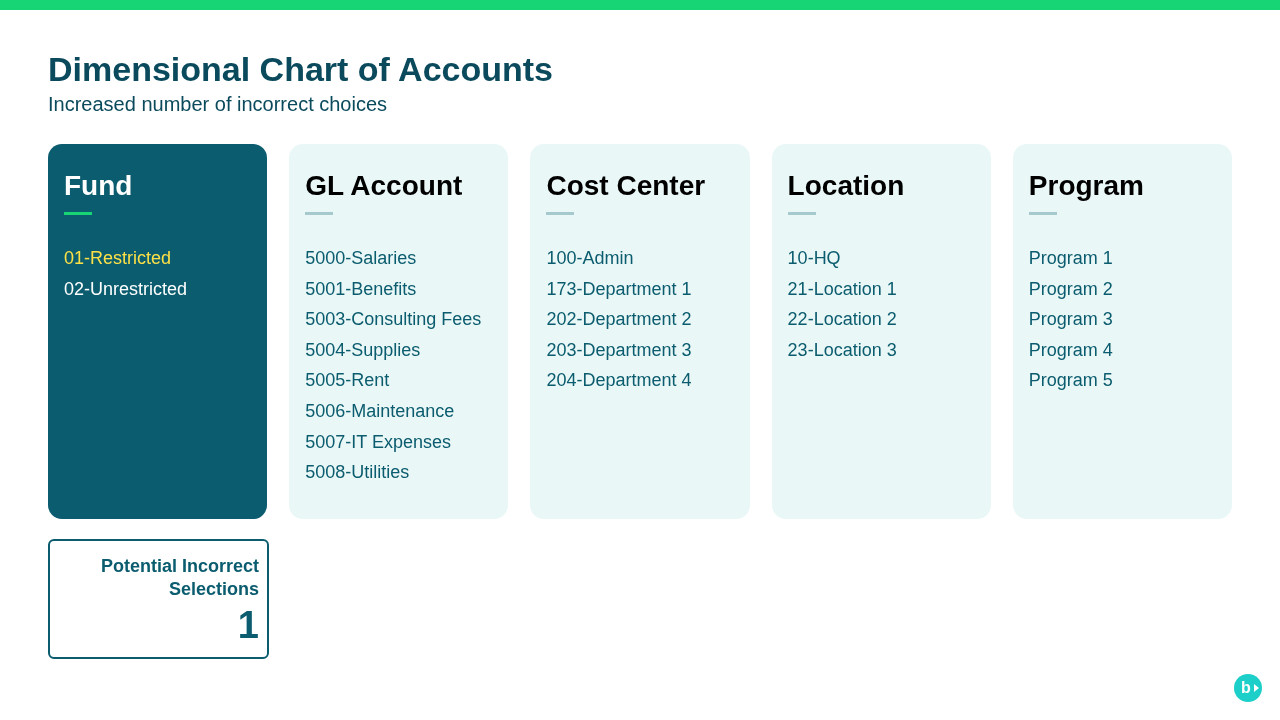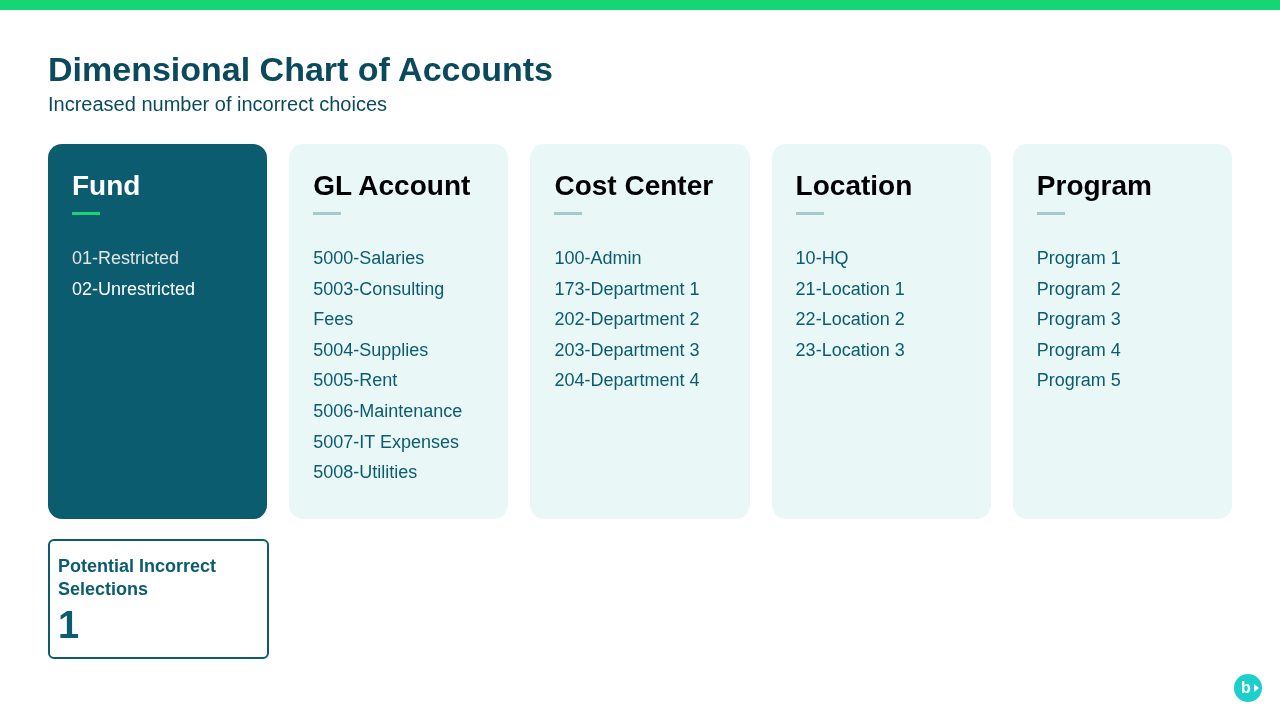--- a/index.html
+++ b/index.html
@@ -2,31 +2,31 @@
 <html><head>
 <meta charset="utf-8">
 <style>
   * { box-sizing: border-box; margin: 0; padding: 0; }
   html, body { width: 1280px; height: 720px; font-family: "Segoe UI", Arial, sans-serif; background: #fff; overflow: hidden; }
   .topbar { width: 100%; height: 10px; background: #17d574; }
   .content { padding: 40px 48px 0 48px; }
   .title { font-size: 34px; font-weight: 700; color: #0a4a5c; margin-bottom: 4px; }
   .subtitle { font-size: 20px; font-weight: 400; color: #0a4a5c; margin-bottom: 28px; }
   .panels { display: flex; gap: 22px; }
-  .panel { flex: 1 1 0; min-height: 375px; border-radius: 14px; padding: 26px 22px 20px 24px; }
+  .panel { flex: 1 1 0; min-height: 375px; border-radius: 14px; padding: 26px 22px 20px 16px; }
   .panel.light { background: #eaf7f7; }
   .panel.active { background: #0a5c6e; }
   .panel-title { font-size: 28px; font-weight: 600; color: #000000; }
   .panel.active .panel-title { color: #ffffff; }
   .underline { width: 28px; height: 3px; background: #a5c9cc; margin: 10px 0 28px 0; }
   .panel.active .underline { background: #17d574; }
   .item { font-size: 18px; color: #0a5c6e; line-height: 1.7; }
   .panel.active .item { color: #ffffff; font-size: 18px; }
-  .panel.active .item.highlight { color: #e5e5e5; }
-  .badge-box { margin-top: 20px; width: 221px; border: 2px solid #0a5c6e; border-radius: 6px; padding: 14px 8px 10px 8px; text-align: left; }
+  .panel.active .item.highlight { color: #fde047; }
+  .badge-box { margin-top: 20px; width: 221px; border: 2px solid #0a5c6e; border-radius: 6px; padding: 14px 8px 10px 8px; text-align: right; }
   .badge-label { font-size: 18px; font-weight: 700; color: #0a5c6e; line-height: 1.25; }
   .badge-value { font-size: 38px; font-weight: 700; color: #0a5c6e; margin-top: 4px; }
   .logo { position: absolute; right: 18px; bottom: 18px; width: 28px; height: 28px; border-radius: 50%; background: #1ccfc9; display: flex; align-items: center; justify-content: center; color: #fff; font-weight: 700; font-size: 16px; font-family: Arial, sans-serif; }
   .logo::after { content: ""; position: absolute; right: 3px; width: 0; height: 0; border-top: 4px solid transparent; border-bottom: 4px solid transparent; border-left: 5px solid #fff; }
 </style>
 </head>
 <body>
 
 <div class="topbar"></div>
 
@@ -40,20 +40,21 @@
       <div class="panel-title">Fund</div>
       <div class="underline"></div>
       <div class="item highlight">01-Restricted</div>
       <div class="item">02-Unrestricted</div>
     </div>
 
     <div class="panel light">
       <div class="panel-title">GL Account</div>
       <div class="underline"></div>
       <div class="item">5000-Salaries</div>
+      <div class="item">5001-Benefits</div>
       <div class="item">5003-Consulting Fees</div>
       <div class="item">5004-Supplies</div>
       <div class="item">5005-Rent</div>
       <div class="item">5006-Maintenance</div>
       <div class="item">5007-IT Expenses</div>
       <div class="item">5008-Utilities</div>
     </div>
 
     <div class="panel light">
       <div class="panel-title">Cost Center</div>

